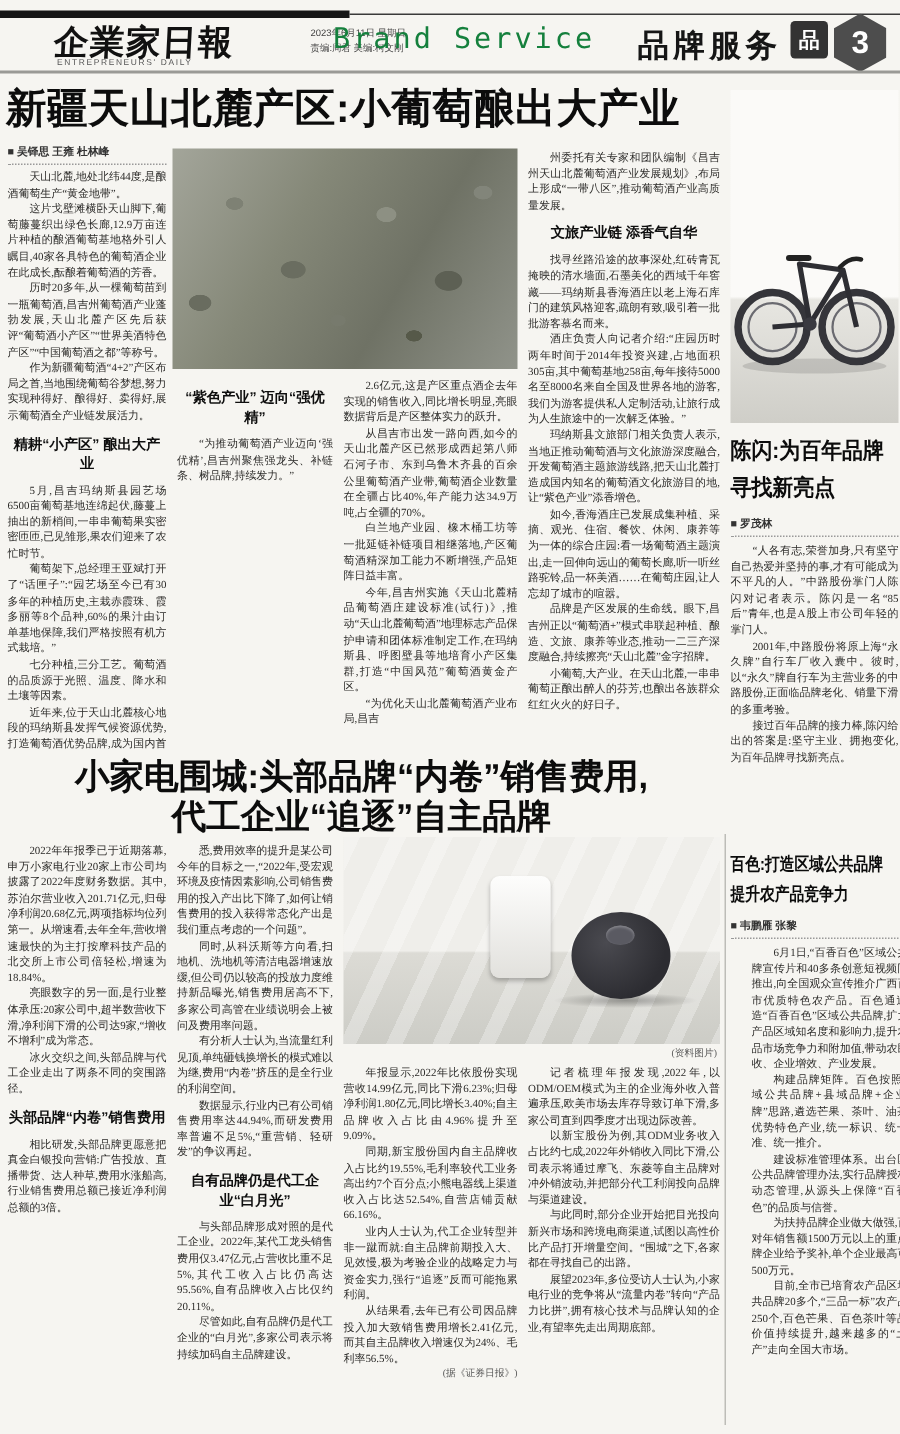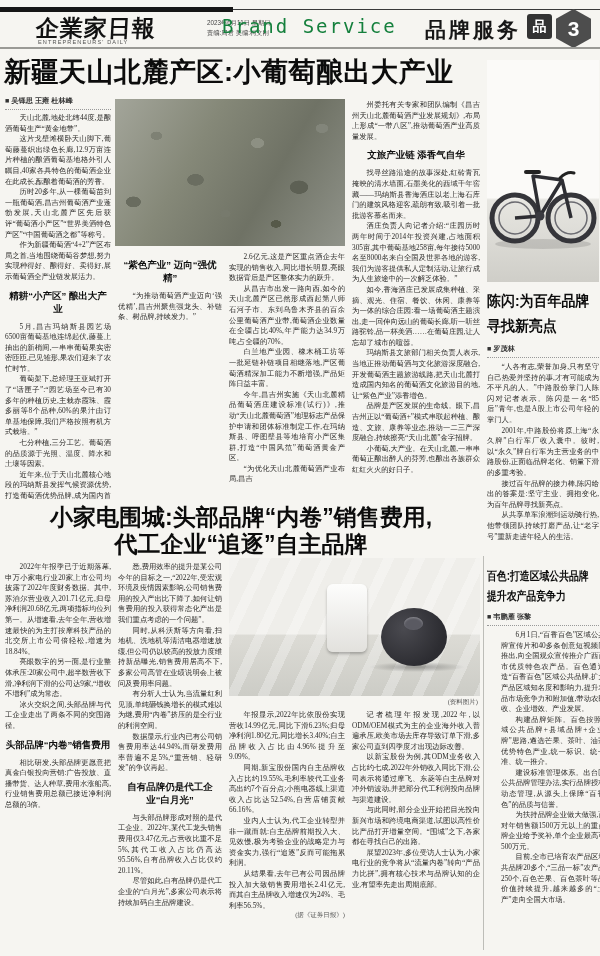--- a/index.html
+++ b/index.html
@@ -138,22 +138,22 @@
   </div>
 
   <div class="abs body-col" style="left:352px;top:100px;width:128px;height:402px;">
     <div>
         <p>州委托有关专家和团队编制《昌吉州天山北麓葡萄酒产业发展规划》,布局上形成“一带八区”,推动葡萄酒产业高质量发展。</p>
       </div>
     <div class="subhead">文旅产业链 添香气自华</div>
     <div>
         <p>找寻丝路沿途的故事深处,红砖青瓦掩映的清水墙面,石墨美化的西域千年窖藏——玛纳斯县香海酒庄以老上海石库门的建筑风格迎客,疏朗有致,吸引着一批批游客慕名而来。</p>
         <p>酒庄负责人向记者介绍:“庄园历时两年时间于2014年投资兴建,占地面积305亩,其中葡萄基地258亩,每年接待5000名至8000名来自全国及世界各地的游客,我们为游客提供私人定制活动,让旅行成为人生旅途中的一次解乏体验。”</p>
+        <p>玛纳斯县文旅部门相关负责人表示,当地正推动葡萄酒与文化旅游深度融合,开发葡萄酒主题旅游线路,把天山北麓打造成国内知名的葡萄酒文化旅游目的地,让“紫色产业”添香增色。</p>
         <p>如今,香海酒庄已发展成集种植、采摘、观光、住宿、餐饮、休闲、康养等为一体的综合庄园:看一场葡萄酒主题演出,走一回伸向远山的葡萄长廊,听一听丝路驼铃,品一杯美酒……在葡萄庄园,让人忘却了城市的喧嚣。</p>
-        <p>玛纳斯县文旅部门相关负责人表示,当地正推动葡萄酒与文化旅游深度融合,开发葡萄酒主题旅游线路,把天山北麓打造成国内知名的葡萄酒文化旅游目的地,让“紫色产业”添香增色。</p>
         <p>品牌是产区发展的生命线。眼下,昌吉州正以“葡萄酒+”模式串联起种植、酿造、文旅、康养等业态,推动一二三产深度融合,持续擦亮“天山北麓”金字招牌。</p>
         <p>小葡萄,大产业。在天山北麓,一串串葡萄正酿出醉人的芬芳,也酿出各族群众红红火火的好日子。</p>
       </div>
   </div>
 
   <div class="abs photo-bike">
     <svg width="112" height="222" viewBox="0 0 112 222">
       <ellipse cx="56" cy="184" rx="48" ry="5" fill="rgba(0,0,0,.12)"></ellipse>
       <circle cx="28" cy="158" r="23" fill="none" stroke="#35353a" stroke-width="5"></circle>
       <circle cx="28" cy="158" r="16" fill="none" stroke="#6a6a70" stroke-width="1.5"></circle>
@@ -168,21 +168,20 @@
   <div class="abs bike-headline">
     <div>陈闪:为百年品牌</div>
     <div>寻找新亮点</div>
   </div>
   <div class="abs byline" style="left:487px;top:344px;width:112px;">■ 罗茂林</div>
   <div class="abs body-col" style="left:487px;top:362px;width:112px;height:192px;">
     <div>
         <p>“人各有志,荣誉加身,只有坚守自己热爱并坚持的事,才有可能成为不平凡的人。”中路股份掌门人陈闪对记者表示。陈闪是一名“85后”青年,也是A股上市公司年轻的掌门人。</p>
         <p>2001年,中路股份将原上海“永久牌”自行车厂收入囊中。彼时,以“永久”牌自行车为主营业务的中路股份,正面临品牌老化、销量下滑的多重考验。</p>
         <p>接过百年品牌的接力棒,陈闪给出的答案是:坚守主业、拥抱变化,为百年品牌寻找新亮点。</p>
-        <p>从共享单车浪潮到运动骑行热,他带领团队持续打磨产品,让“老字号”重新走进年轻人的生活。</p>
       </div>
   </div>
 
   <h2 class="abs headline-2a">小家电围城:头部品牌“内卷”销售费用,</h2>
   <h2 class="abs headline-2b">代工企业“追逐”自主品牌</h2>
 
   <div class="abs body-col" style="left:5px;top:562px;width:106px;height:388px;">
     <div>
         <p>2022年年报季已于近期落幕,申万小家电行业20家上市公司均披露了2022年度财务数据。其中,苏泊尔营业收入201.71亿元,归母净利润20.68亿元,两项指标均位列第一。从增速看,去年全年,营收增速最快的为主打按摩科技产品的北交所上市公司倍轻松,增速为18.84%。</p>
         <p>亮眼数字的另一面,是行业整体承压:20家公司中,超半数营收下滑,净利润下滑的公司达9家,“增收不增利”成为常态。</p>

